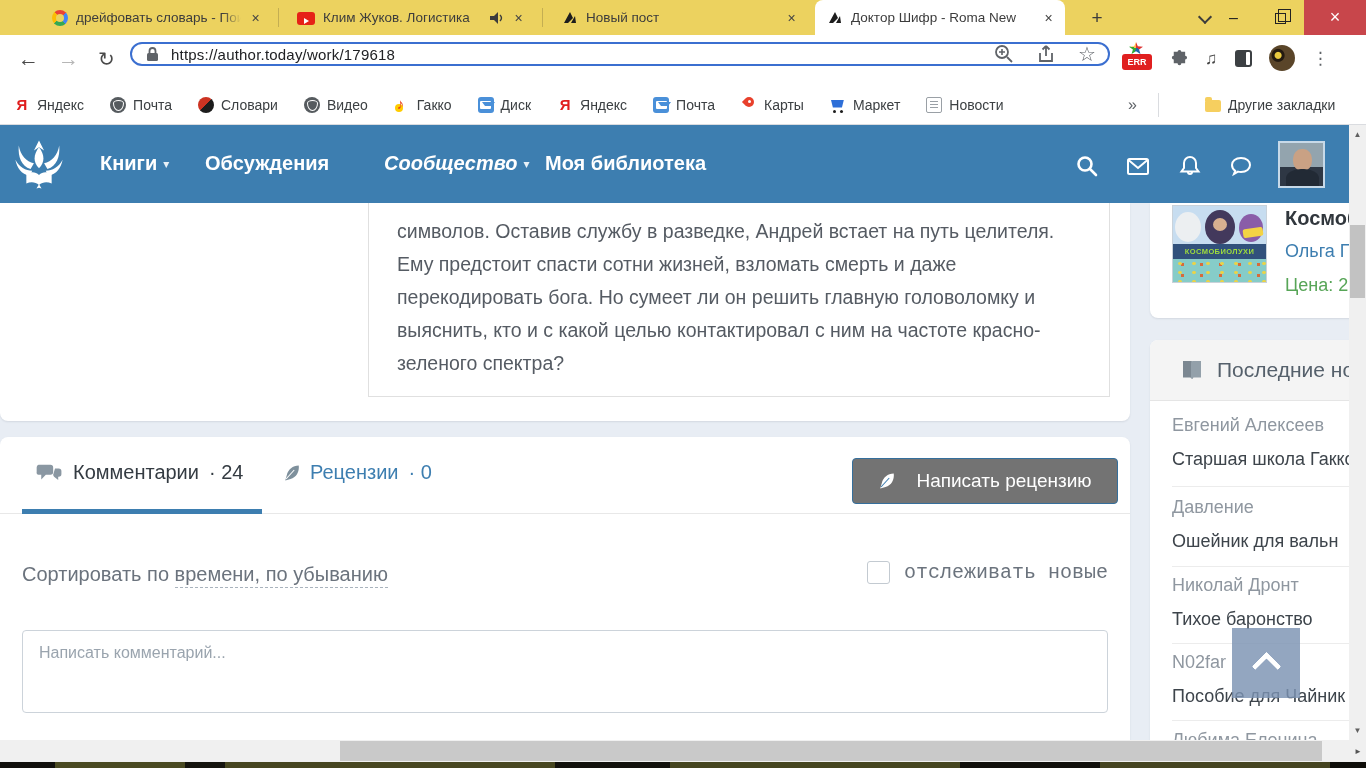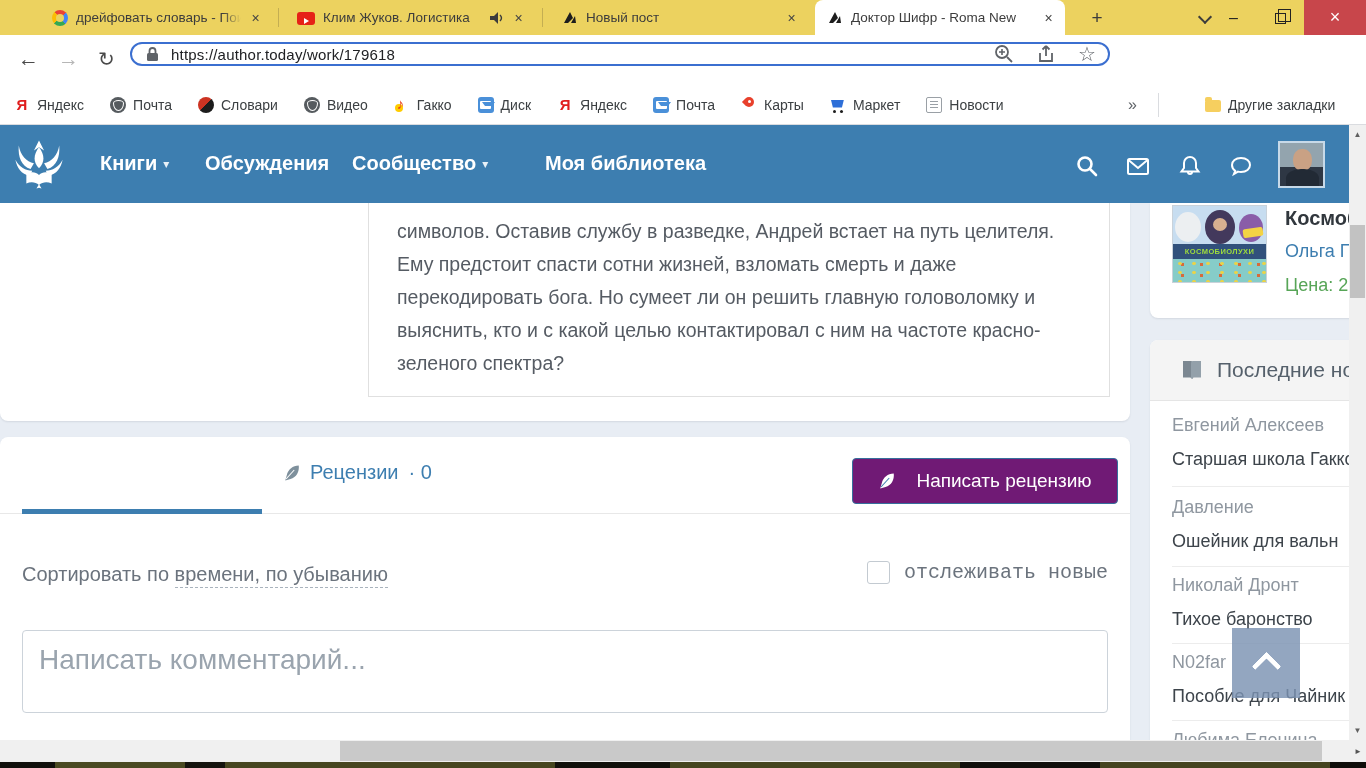--- a/index.html
+++ b/index.html
@@ -103,28 +103,28 @@
 
   .comments-card { left:0; top:234px; width:1130px; height:305px; border-radius:8px 8px 0 0; }
   .ctabs { position:absolute; left:0; top:0; width:100%; height:77px; border-bottom:1px solid #e8e8e8; }
   .ctab-underline { position:absolute; left:22px; top:72px; width:240px; height:5px; background:#3d7eb0; }
   .ctab-comments { position:absolute; left:36px; top:24px; display:flex; align-items:center; color:#343b42; font-size:20px; }
   .ctab-comments .cnt { margin-left:10px; }
   .bubbles-icon { width:27px; height:22px; margin-right:10px; }
   .ctab-reviews { position:absolute; left:283px; top:24px; display:flex; align-items:center; color:#3d7eb0; font-size:20px; }
   .feather-icon { width:18px; height:20px; margin-right:9px; }
   .ctab-reviews .cnt { margin-left:10px; }
-  .write-review-btn { position:absolute; right:12px; top:21px; width:266px; height:46px; background:#701a75; border:1px solid #356f9c; border-radius:4px; color:#fff; font-size:19px; display:flex; align-items:center; justify-content:center; gap:11px; }
+  .write-review-btn { position:absolute; right:12px; top:21px; width:266px; height:46px; background:#737373; border:1px solid #356f9c; border-radius:4px; color:#fff; font-size:19px; display:flex; align-items:center; justify-content:center; gap:11px; }
   .sort-row { position:absolute; left:22px; top:126px; font-size:20px; color:#6b737d; }
   .sort-link { border-bottom:1px dashed #a9b3bd; padding-bottom:2px; }
   .follow-wrap { position:absolute; right:22px; top:124px; display:flex; align-items:flex-start; gap:14px;font-family:Liberation Mono, monospace; }
   .checkbox { width:23px; height:23px; background:#fff; border:1px solid #c3cad1; border-radius:3px; }
   .follow-label { font-size:20px; color:#6b737d; }
   .composer { position:absolute; left:22px; top:193px; width:1086px; height:83px; }
-  .composer textarea { width:100%; height:100%; border:1px solid #ccd3da; border-radius:4px; resize:none; outline:none; padding:13px 16px; font-family:inherit; font-size:28px; color:#444; background:#fff; }
+  .composer textarea { width:100%; height:100%; border:1px solid #ccd3da; border-radius:4px; resize:none; outline:none; padding:13px 16px; font-family:inherit; font-size:16px; color:#444; background:#fff; }
   .composer textarea::placeholder { color:#9aa4ae; }
 
   
   .promo-card { left:1150px; top:0; width:330px; height:115px; border-radius:0 0 8px 8px; }
   .cover { position:absolute; left:22px; top:2px; width:95px; height:78px; border:1px solid #c9d2da; background:#c7ddf0; overflow:hidden; }
   .cover-band { position:absolute; left:0; top:38px; width:100%; height:15px; background:#31517c; color:#9fdc3c; font-size:7.5px; font-weight:bold; text-align:center; line-height:15px; letter-spacing:.4px; }
   .cover::before { content:""; position:absolute; left:0; top:53px; width:100%; height:25px; background:#86ccc8; background-image:radial-gradient(circle,#e8d34a 1.5px,transparent 2px),radial-gradient(circle,#d86a3a 1.5px,transparent 2px); background-size:14px 9px,19px 11px; }
   .cov-blob { position:absolute; border-radius:50%; }
   .cov-b1 { left:2px; top:6px; width:26px; height:30px; background:#eceff1; }
   .cov-b2 { left:32px; top:4px; width:30px; height:34px; background:#43395c; }
@@ -219,20 +219,33 @@
             <path d="M8 5v6M5 8h6" stroke="#5f6368" stroke-width="1.6"></path>
             <path d="M13 13 L18 18" stroke="#5f6368" stroke-width="1.8"></path>
           </svg>
         <svg width="20" height="20" viewBox="0 0 20 20">
             <path d="M4 9v8h12V9" stroke="#5f6368" stroke-width="1.8" fill="none"></path>
             <path d="M10 12 V2 M10 2 L6.5 5.5 M10 2 L13.5 5.5" stroke="#5f6368" stroke-width="1.8" fill="none"></path>
           </svg>
         <span style="font-size:20px;color:#5f6368;line-height:20px;">☆</span>
       </span>
     </div>
+    <div class="ext-area">
+      <span class="err-badge">
+          <span class="err-star"></span>
+          <span class="err-label">ERR</span>
+        </span>
+      <svg width="19" height="19" viewBox="0 0 20 20">
+          <path d="M8 2a2 2 0 0 1 4 0h4v4a2 2 0 0 1 0 4v4h-4a2 2 0 0 1-4 0H4v-4a2 2 0 0 1 0-4V2z" fill="#5f6368" transform="translate(1,1)"></path>
+        </svg>
+      <span class="music-ext-icon">♫</span>
+      <span class="side-panel-icon"></span>
+      <span class="owl-avatar"></span>
+      <span class="menu-dots">⋮</span>
+    </div>
   </div>
 
   <div class="bookmarksbar">
     <span class="bm-item">
         <span class="bmi bmi-yandex">Я</span>
         <span class="bm-label">Яндекс</span>
       </span>
     <span class="bm-item">
         <span class="bmi bmi-globe"></span>
         <span class="bm-label">Почта</span>
@@ -287,21 +300,21 @@
       <path d="M32 12c7 9 7 18 0 25-7-7-7-16 0-25z"></path>
       <path d="M8 10c2 12 9 19 18 21l-4 7C11 34 7 24 8 10z"></path>
       <path d="M4 27c5 9 12 13 20 13l-3 6C11 44 6 37 4 27z"></path>
       <path d="M56 10c-2 12-9 19-18 21l4 7C53 34 57 24 56 10z"></path>
       <path d="M60 27c-5 9-12 13-20 13l3 6C53 44 58 37 60 27z"></path>
       <path d="M17 44c5-3 11-3 15 1 4-4 10-4 15-1v11c-5-2-11-2-15 2-4-4-10-4-15-2z"></path>
       <path d="M32 56l3 5-3-1-3 1z"></path>
     </svg>
     <span class="nav-item" style="left:100px;"><span>Книги</span><span class="nav-caret">▾</span></span>
     <span class="nav-item" style="left:205px;"><span>Обсуждения</span></span>
-    <span class="nav-item" style="left:352px;"><span>Сообщество</span><span class="nav-caret">▾</span></span>
+    <span class="nav-item" style="left:384px;font-style:italic;"><span>Сообщество</span><span class="nav-caret">▾</span></span>
     <span class="nav-item" style="left:545px;"><span>Моя библиотека</span></span>
     <span class="nav-icon" style="left:1075px;"><svg viewBox="0 0 24 24">
           <circle cx="10" cy="10" r="6.5" stroke-width="2.6"></circle>
           <path d="M15 15l6 6" stroke-width="2.6" stroke-linecap="round"></path>
         </svg></span>
     <span class="nav-icon" style="left:1126px;"><svg viewBox="0 0 24 24">
           <rect x="2" y="5" width="20" height="15" rx="1.5"></rect>
           <path d="M2.5 6l9.5 8 9.5-8"></path>
         </svg></span>
     <span class="nav-icon" style="left:1178px;"><svg viewBox="0 0 24 24">
@@ -317,20 +330,28 @@
   <div class="page">
 
     <div class="card desc-card">
       <div class="annotation-box">
         <div class="annotation-text">символов. Оставив службу в разведке, Андрей встает на путь целителя. Ему предстоит спасти сотни жизней, взломать смерть и даже перекодировать бога. Но сумеет ли он решить главную головоломку и выяснить, кто и с какой целью контактировал с ним на частоте красно-зеленого спектра?</div>
       </div>
     </div>
 
     <div class="card comments-card">
       <div class="ctabs">
+        <span class="ctab-comments">
+          <svg class="bubbles-icon" viewBox="0 0 28 24" fill="#8a97a2">
+              <path d="M2 3h13a3 3 0 0 1 3 3v5a3 3 0 0 1-3 3h-5l-5 5v-5H2a2.5 2.5 0 0 1-2-3V6a3 3 0 0 1 2-3z"></path>
+              <path d="M20 7h4a3 3 0 0 1 3 3v3a3 3 0 0 1-3 3h-.5v3.5L19 16a3 3 0 0 1-1-2z"></path>
+            </svg>
+          <span>Комментарии</span>
+          <span class="cnt">· 24</span>
+        </span>
         <span class="ctab-reviews">
           <svg class="feather-icon" viewBox="0 0 24 24" fill="#7e909c">
               <path d="M21 2c-8 0-14 5-16 13l-2 7 7-2C18 18 22 10 21 2z"></path>
               <path d="M4 20L15 8" stroke="#fff" stroke-width="1.4"></path>
             </svg>
           <span>Рецензии</span>
           <span class="cnt">· 0</span>
         </span>
         <span class="ctab-underline"></span>
         <button class="write-review-btn">

